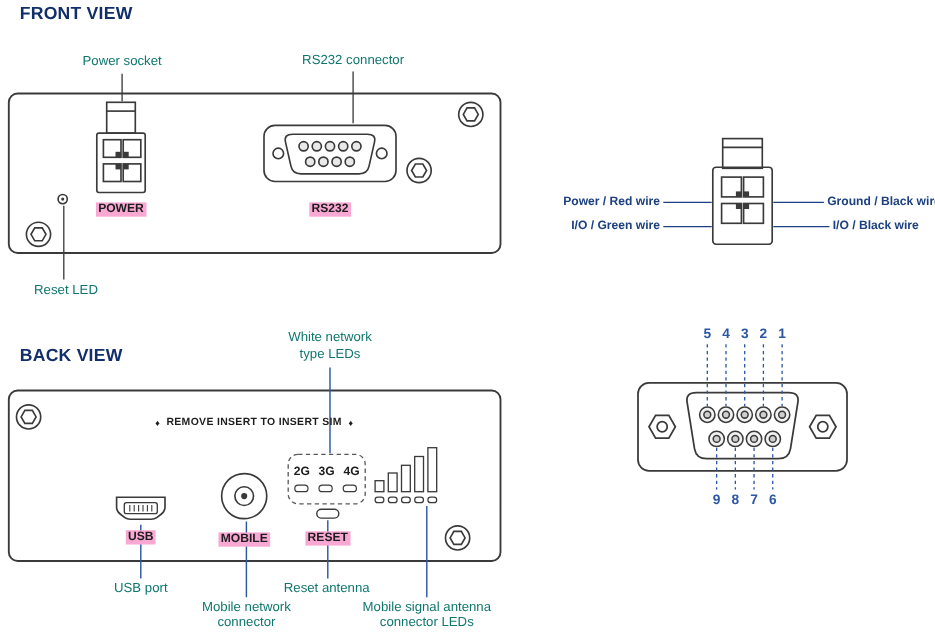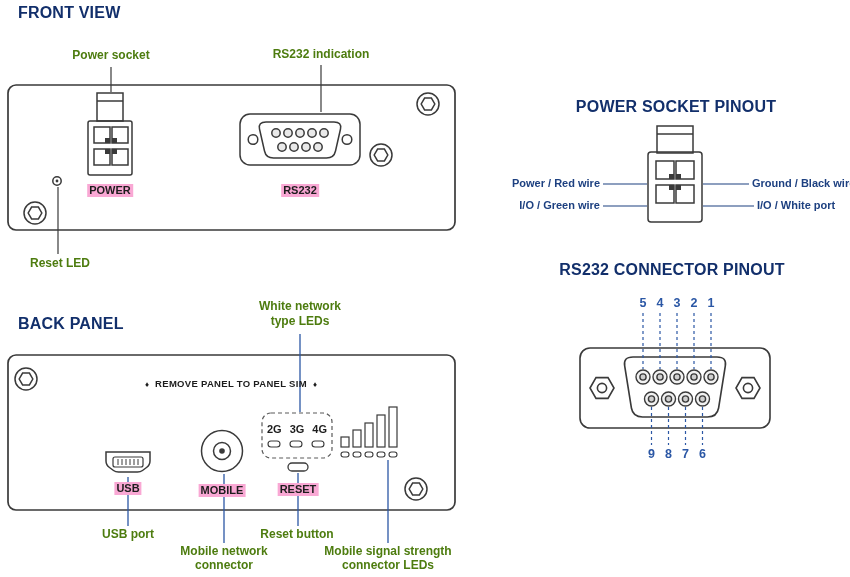--- a/index.html
+++ b/index.html
@@ -3,21 +3,21 @@
 <meta charset="utf-8">
 <style>
   html,body{margin:0;padding:0;background:#fff}
   .canvas{position:relative;width:850px;height:577px;background:#fff;overflow:hidden;
           font-family:"Liberation Sans",sans-serif}
   .canvas svg{position:absolute;left:0;top:0}
   .txt{position:absolute;white-space:nowrap;line-height:1.15}
   .cx{transform:translateX(-50%)}
   .rt{text-align:right}
   .t-title{font-size:16px;font-weight:700;color:#122f6b;letter-spacing:.2px}
-  .t-callout{font-size:12px;font-weight:700;color:#4d7c0f}
+  .t-callout{font-size:12px;font-weight:400;color:#0f766e}
   .t-pinlabel{font-size:11px;font-weight:700;color:#1d4080}
   .t-num{font-size:12.5px;font-weight:700;color:#2b57a5}
   .t-device{font-size:11px;font-weight:700;color:#1d1d1d}
   .t-notice{font-size:9.5px;font-weight:700;color:#1d1d1d;letter-spacing:.3px}
   .bg-white{background:#f9a8d4;padding:0 2px}
   .notice-row{display:flex;align-items:center;gap:6px}
   .notice-marker{font-size:8px;color:#1d1d1d}
   .net-row{display:flex;gap:8px}
 </style>
 </head>
@@ -187,59 +187,57 @@
       <line x1="711" y1="313" x2="711" y2="369"></line>
       <line x1="651.5" y1="407" x2="651.5" y2="445"></line>
       <line x1="668.5" y1="407" x2="668.5" y2="445"></line>
       <line x1="685.5" y1="407" x2="685.5" y2="445"></line>
       <line x1="702.5" y1="407" x2="702.5" y2="445"></line>
     </g>
   </svg>
 
   <div class="txt t-title" style="left:18px;top:4px">FRONT VIEW</div>
   <div class="txt cx t-callout" style="left:111px;top:49px">Power socket</div>
-  <div class="txt cx t-callout" style="left:321px;top:48px">RS232 indication</div>
+  <div class="txt cx t-callout" style="left:321px;top:48px">RS232 connector</div>
   <div class="txt cx t-callout" style="left:60px;top:257px">Reset LED</div>
   <div class="txt cx t-device bg-white" style="left:110px;top:184px">POWER</div>
   <div class="txt cx t-device bg-white" style="left:300px;top:184px">RS232</div>
 
-  <div class="txt cx t-title" style="left:676px;top:98px">POWER SOCKET PINOUT</div>
   <div class="txt rt t-pinlabel" style="right:250px;top:177px">Power / Red wire</div>
   <div class="txt t-pinlabel" style="left:752px;top:177px">Ground / Black wire</div>
   <div class="txt rt t-pinlabel" style="right:250px;top:199px">I/O / Green wire</div>
-  <div class="txt t-pinlabel" style="left:757px;top:199px">I/O / White port</div>
-
-  <div class="txt t-title" style="left:18px;top:315px">BACK PANEL</div>
+  <div class="txt t-pinlabel" style="left:757px;top:199px">I/O / Black wire</div>
+
+  <div class="txt t-title" style="left:18px;top:315px">BACK VIEW</div>
   <div class="txt cx t-callout" style="left:300px;top:300px">White network</div>
   <div class="txt cx t-callout" style="left:300px;top:315px">type LEDs</div>
 
   <div class="txt cx notice-row" style="left:231px;top:379px">
     <span class="notice-marker">♦</span>
-    <span class="t-notice">REMOVE PANEL TO PANEL SIM</span>
+    <span class="t-notice">REMOVE INSERT TO INSERT SIM</span>
     <span class="notice-marker">♦</span>
   </div>
 
   <div class="txt cx net-row" style="left:297px;top:423px">
     <span class="t-device">2G</span>
     <span class="t-device">3G</span>
     <span class="t-device">4G</span>
   </div>
 
   <div class="txt cx t-device bg-white" style="left:128px;top:482px">USB</div>
   <div class="txt cx t-device bg-white" style="left:222px;top:484px">MOBILE</div>
   <div class="txt cx t-device bg-white" style="left:298px;top:483px">RESET</div>
 
   <div class="txt cx t-callout" style="left:128px;top:528px">USB port</div>
-  <div class="txt cx t-callout" style="left:297px;top:528px">Reset button</div>
+  <div class="txt cx t-callout" style="left:297px;top:528px">Reset antenna</div>
   <div class="txt cx t-callout" style="left:224px;top:545px">Mobile network</div>
   <div class="txt cx t-callout" style="left:224px;top:559px">connector</div>
-  <div class="txt cx t-callout" style="left:388px;top:545px">Mobile signal strength</div>
+  <div class="txt cx t-callout" style="left:388px;top:545px">Mobile signal antenna</div>
   <div class="txt cx t-callout" style="left:388px;top:559px">connector LEDs</div>
 
-  <div class="txt cx t-title" style="left:672px;top:261px">RS232 CONNECTOR PINOUT</div>
   <div class="txt cx t-num" style="left:643px;top:296px">5</div>
   <div class="txt cx t-num" style="left:660px;top:296px">4</div>
   <div class="txt cx t-num" style="left:677px;top:296px">3</div>
   <div class="txt cx t-num" style="left:694px;top:296px">2</div>
   <div class="txt cx t-num" style="left:711px;top:296px">1</div>
   <div class="txt cx t-num" style="left:651.5px;top:447px">9</div>
   <div class="txt cx t-num" style="left:668.5px;top:447px">8</div>
   <div class="txt cx t-num" style="left:685.5px;top:447px">7</div>
   <div class="txt cx t-num" style="left:702.5px;top:447px">6</div>
 

